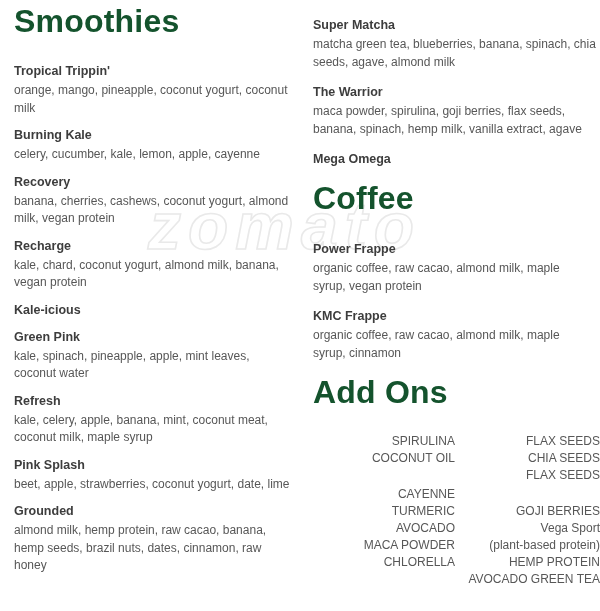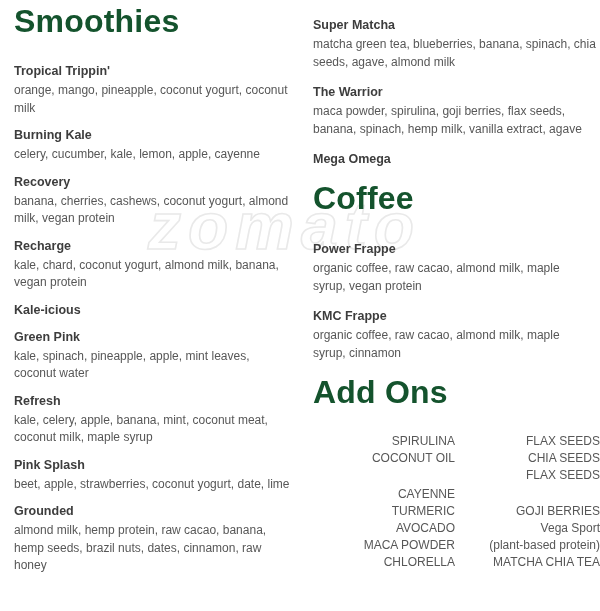--- a/index.html
+++ b/index.html
@@ -168,18 +168,19 @@
         <li>MACA POWDER</li>
         <li>CHLORELLA</li>
       </ul>
       <ul class="addon-col c2">
         <li>FLAX SEEDS</li>
         <li>CHIA SEEDS</li>
         <li>FLAX SEEDS</li>
         <li class="gap-above">GOJI BERRIES</li>
         <li>Vega Sport</li>
         <li>(plant-based protein)</li>
-        <li>MATCHA CHIA TEA</li>
+        <li>HEMP PROTEIN</li>
+        <li>AVOCADO GREEN TEA</li>
       </ul>
     </div>
   </div>
 
 </div>
 
 </body></html>

